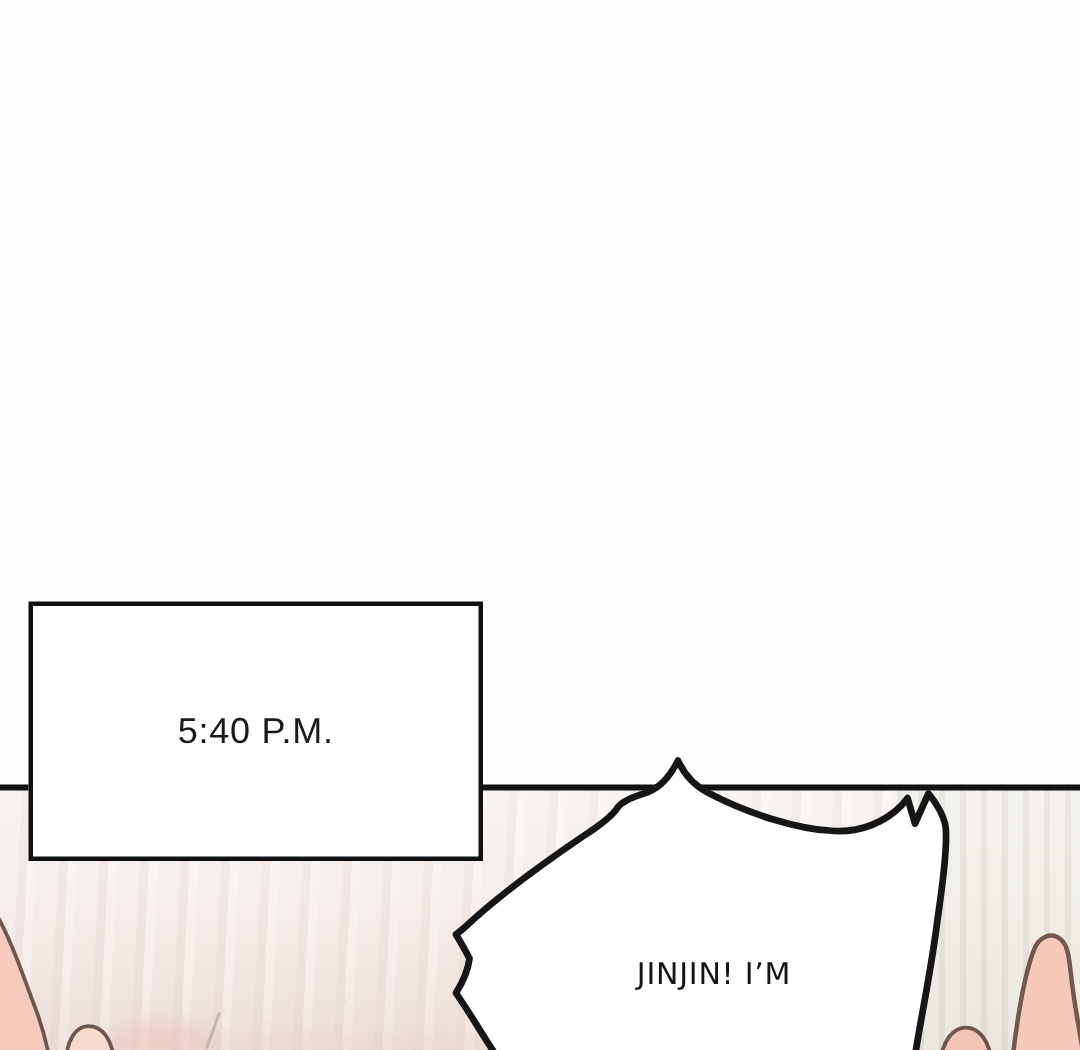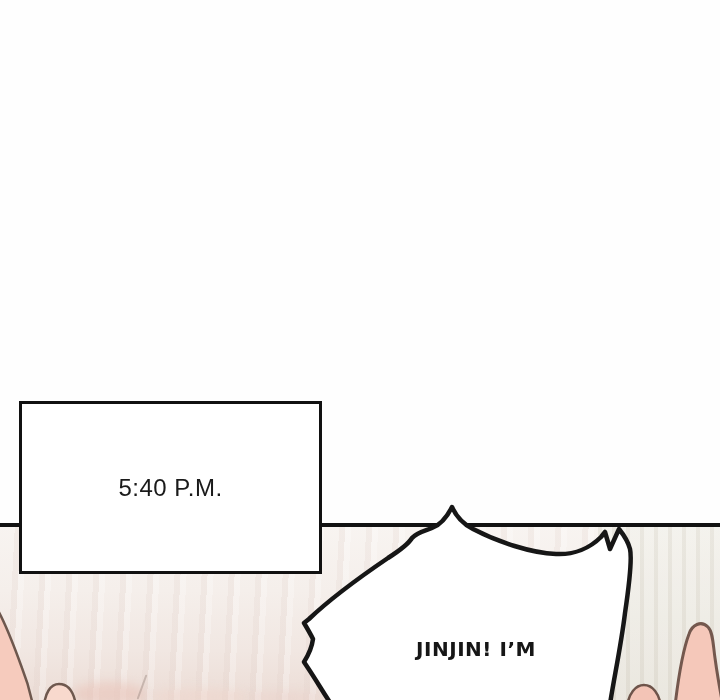--- a/index.html
+++ b/index.html
@@ -51,21 +51,21 @@
   }
   .time-box span{
     font-size:24px;color:#1a1a1a;letter-spacing:0.5px;
   }
   
   .art{position:absolute;left:0;top:0;width:720px;height:700px;pointer-events:none;}
   
   .bubble-text{
     position:absolute;left:476px;top:639px;transform:translateX(-50%);
     text-align:center;color:#161616;
-    font-family:"DejaVu Sans",sans-serif;font-weight:700;
+    font-family:"DejaVu Sans",sans-serif;font-weight:400;
     font-size:20px;line-height:21px;letter-spacing:0.5px;white-space:nowrap;
   }
   .bubble-text span{display:block;}
 </style>
 </head>
 <body>
 
 <div class="canvas">
 
   <div class="lower-bg"></div>

